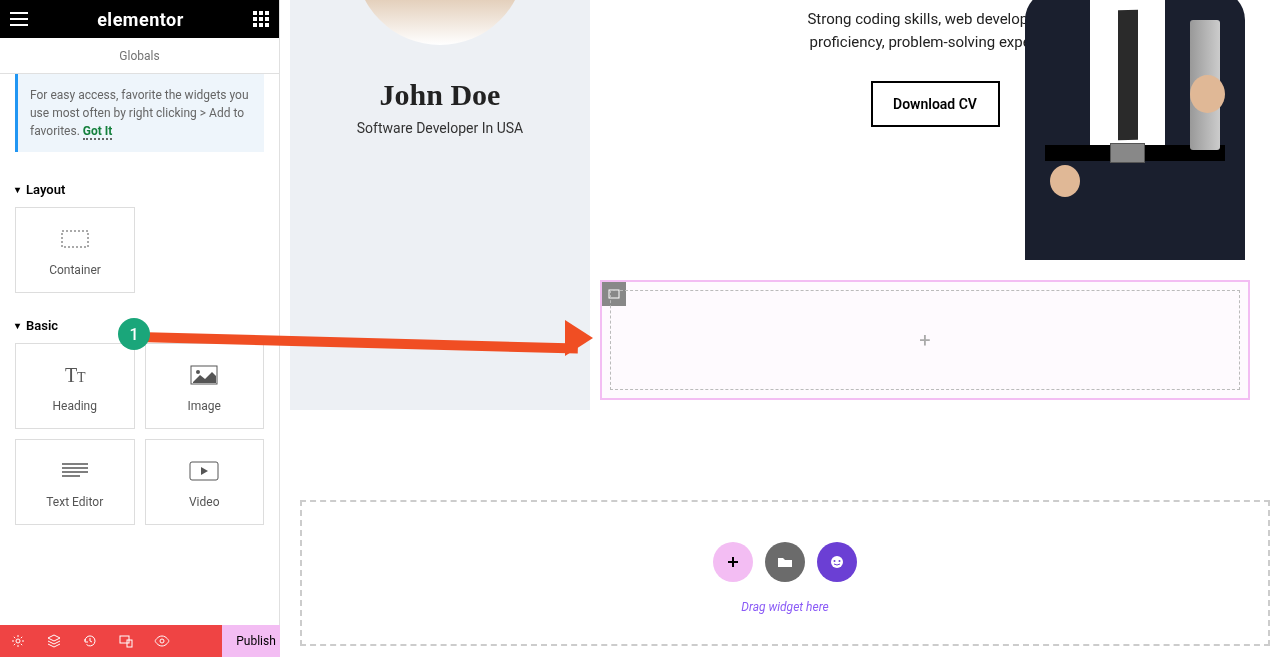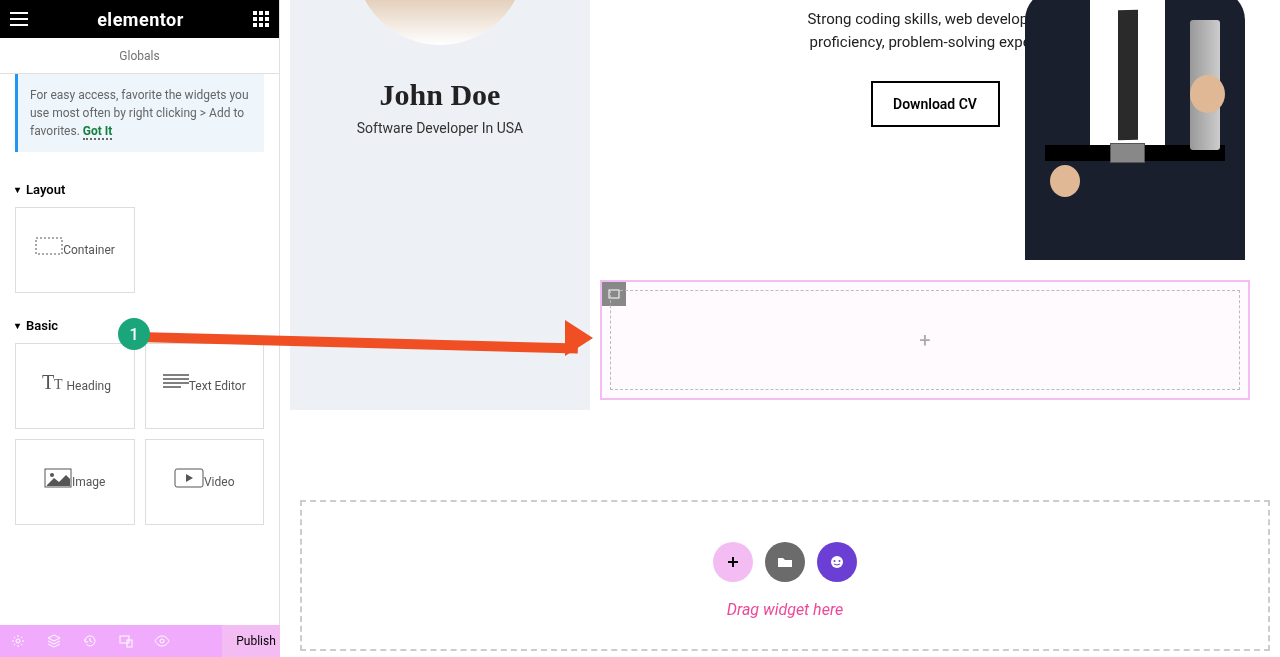--- a/index.html
+++ b/index.html
@@ -23,26 +23,26 @@
     .search-icon { color: #aaa; font-size: 12px; margin-right: 8px; }
     .search-input { border: none; outline: none; font-size: 12px; font-style: italic; color: #888; flex: 1; }
     
     .tip-box { margin: 0 15px 20px; background: #eef5fb; border-left: 3px solid #2196f3; padding: 12px; font-size: 12px; color: #666; line-height: 1.5; }
     .tip-box .got-it { color: #15803d; font-weight: 700; border-bottom: 2px dotted #666; cursor: pointer; }
     
     .section-title { display: flex; align-items: center; padding: 10px 15px; font-size: 13px; font-weight: 600; cursor: pointer; }
     .section-title::before { content: "▾"; margin-right: 6px; font-size: 10px; }
     
     .widget-grid { display: grid; grid-template-columns: 1fr 1fr; gap: 10px; padding: 0 15px 15px; }
-    .widget-card { border: 1px solid #ddd; height: 86px; display: flex; flex-direction: row; align-items: center; justify-content: center; cursor: grab; font-size: 12px; color: #555; }
+    .widget-card { border: 1px solid #ddd; height: 86px; display: flex; flex-direction: column; align-items: center; justify-content: center; cursor: grab; font-size: 12px; color: #555; }
     .widget-card .widget-icon { height: 32px; display: flex; align-items: center; justify-content: center; margin-bottom: 8px; color: #555; }
     .widget-single { padding: 0 15px 15px; }
     .widget-single .widget-card { width: 120px; }
     
-    .sidebar-footer { position: absolute; bottom: 0; left: 0; width: 320px; height: 32px; background: #f0abfc; display: flex; align-items: center; }
+    .sidebar-footer { position: absolute; bottom: 0; left: 0; width: 320px; height: 32px; background: #ef4444; display: flex; align-items: center; }
     .footer-btn { width: 36px; height: 32px; display: flex; align-items: center; justify-content: center; color: #fff; cursor: pointer; font-size: 13px; }
     .publish-btn { width: 68px; background: #f3bdf3; color: #000; height: 32px; display: flex; align-items: center; justify-content: center; font-size: 12px; cursor: pointer; margin-left: auto; }
     .publish-caret { width: 30px; height: 32px; background: #f3bdf3; display: flex; align-items: center; justify-content: center; cursor: pointer; border-left: 1px solid rgba(0,0,0,0.1); }
     
     
     .canvas { position: absolute; left: 280px; top: 0; width: 1000px; height: 657px; background: #fff; }
     
     .left-col { position: absolute; left: 10px; top: 0; width: 300px; height: 410px; background: #edf0f4; }
     .avatar { position: absolute; left: 65px; top: -40px; width: 170px; height: 85px; overflow: hidden; }
     .avatar-circle { width: 170px; height: 170px; border-radius: 50%; background: linear-gradient(180deg, #2e3848 30%, #d6b89a 60%, #fff 100%); position: absolute; bottom: 0; }
@@ -67,21 +67,21 @@
     .drop-container-inner { position: absolute; left: 8px; top: 8px; right: 8px; bottom: 8px; border: 1px dashed #bbb; display: flex; align-items: center; justify-content: center; }
     .drop-container-tab { position: absolute; left: 0; top: 0; width: 24px; height: 24px; background: #888; display: flex; align-items: center; justify-content: center; }
     .plus-gray { color: #aaa; font-size: 20px; }
     
     .drop-widget-area { position: absolute; left: 20px; top: 500px; width: 970px; border: 2px dashed #ccc; padding: 40px 0 30px; text-align: center; }
     .action-circles { display: flex; justify-content: center; gap: 12px; margin-bottom: 18px; }
     .circle-btn { width: 40px; height: 40px; border-radius: 50%; display: flex; align-items: center; justify-content: center; cursor: pointer; font-size: 18px; }
     .circle-pink { background: #f3bdf3; color: #000; }
     .circle-gray { background: #6b6b6b; color: #fff; }
     .circle-purple { background: #6b3fd4; color: #fff; }
-    .drag-hint { font-size: 16px; color: #ec4899; font-style: italic; }
+    .drag-hint { font-size: 12px; color: #8b5cf6; font-style: italic; }
     
     .collapse-handle { position: absolute; left: 280px; top: 310px; width: 10px; height: 40px; background: #fff; border: 1px solid #e0e0e0; border-left: none; border-radius: 0 4px 4px 0; display: flex; align-items: center; justify-content: center; font-size: 8px; color: #888; cursor: pointer; }
     
     
     .arrow-overlay { position: absolute; left: 118px; top: 312px; width: 475px; height: 48px; pointer-events: none; }
     .arrow-line { position: absolute; left: 20px; top: 20px; width: 440px; height: 10px; background: #f04e23; transform: rotate(1.5deg); transform-origin: left center; }
     .arrow-head { position: absolute; right: 0; top: 8px; width: 0; height: 0; border-left: 28px solid #f04e23; border-top: 18px solid transparent; border-bottom: 18px solid transparent; }
     .step-badge { position: absolute; left: 0; top: 6px; width: 32px; height: 32px; border-radius: 50%; background: #1aa67a; color: #fff; display: flex; align-items: center; justify-content: center; font-size: 16px; font-weight: 500; }
     
     svg { display: block; }
@@ -135,41 +135,41 @@
   <div class="section-title">Basic</div>
   <div class="widget-grid">
     <div class="widget-card">
       <div class="widget-icon">
         <svg width="28" height="22" viewBox="0 0 28 22">
             <text x="4" y="18" font-family="serif" font-size="20" fill="#555">T</text>
             <text x="16" y="18" font-family="serif" font-size="14" fill="#555">T</text>
           </svg>
       </div>
       <span>Heading</span>
+    </div>
+    <div class="widget-card">
+      <div class="widget-icon">
+        <svg width="28" height="20" viewBox="0 0 28 20">
+            <rect x="1" y="1" width="26" height="18" stroke="#555" fill="none"></rect>
+            <circle cx="8" cy="7" r="2" fill="#555"></circle>
+            <polyline points="3,17 10,10 15,14 22,7 26,11 26,18 3,18" fill="#555"></polyline>
+          </svg>
+      </div>
+      <span>Image</span>
     </div>
     <div class="widget-card">
       <div class="widget-icon">
         <svg width="26" height="18" viewBox="0 0 26 18">
             <line x1="0" y1="2" x2="26" y2="2" stroke="#555" stroke-width="1.5"></line>
             <line x1="0" y1="6" x2="26" y2="6" stroke="#555" stroke-width="1.5"></line>
             <line x1="0" y1="10" x2="26" y2="10" stroke="#555" stroke-width="1.5"></line>
             <line x1="0" y1="14" x2="18" y2="14" stroke="#555" stroke-width="1.5"></line>
           </svg>
       </div>
       <span>Text Editor</span>
-    </div>
-    <div class="widget-card">
-      <div class="widget-icon">
-        <svg width="28" height="20" viewBox="0 0 28 20">
-            <rect x="1" y="1" width="26" height="18" stroke="#555" fill="none"></rect>
-            <circle cx="8" cy="7" r="2" fill="#555"></circle>
-            <polyline points="3,17 10,10 15,14 22,7 26,11 26,18 3,18" fill="#555"></polyline>
-          </svg>
-      </div>
-      <span>Image</span>
     </div>
     <div class="widget-card">
       <div class="widget-icon">
         <svg width="30" height="20" viewBox="0 0 30 20">
             <rect x="1" y="1" width="28" height="18" rx="2" stroke="#555" fill="none"></rect>
             <polygon points="12,6 12,14 19,10" fill="#555"></polygon>
           </svg>
       </div>
       <span>Video</span>
     </div>

